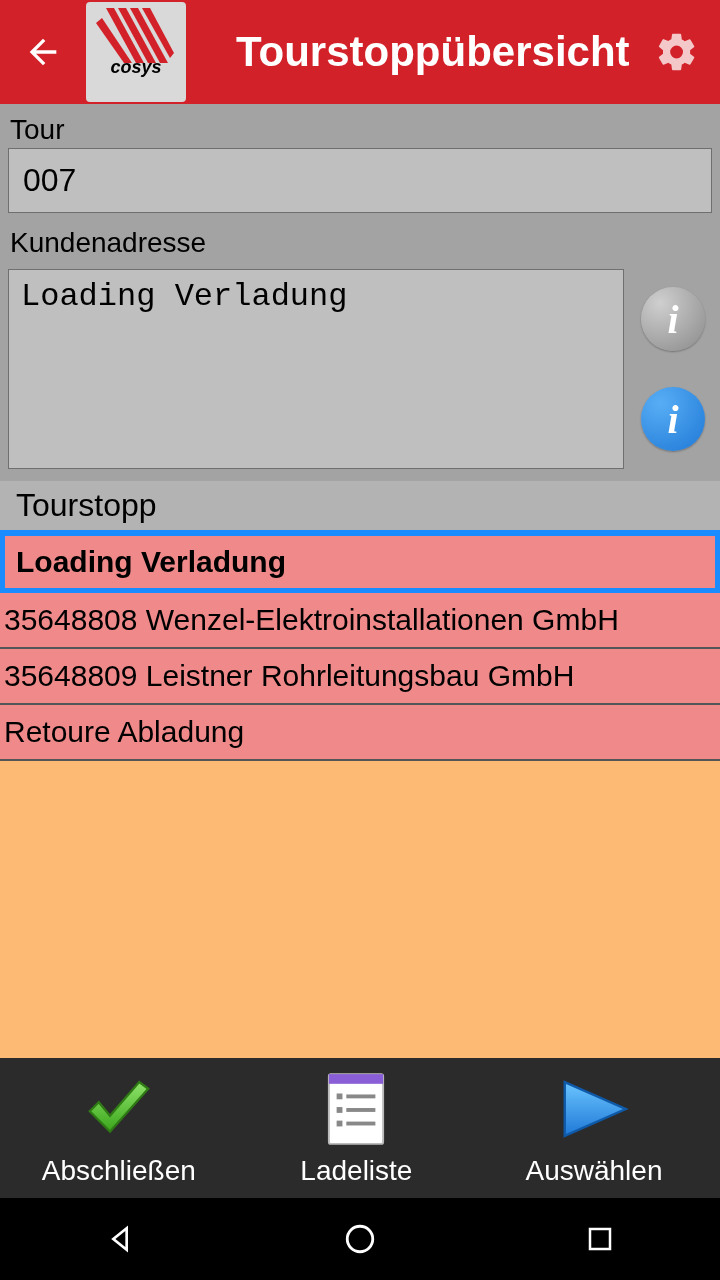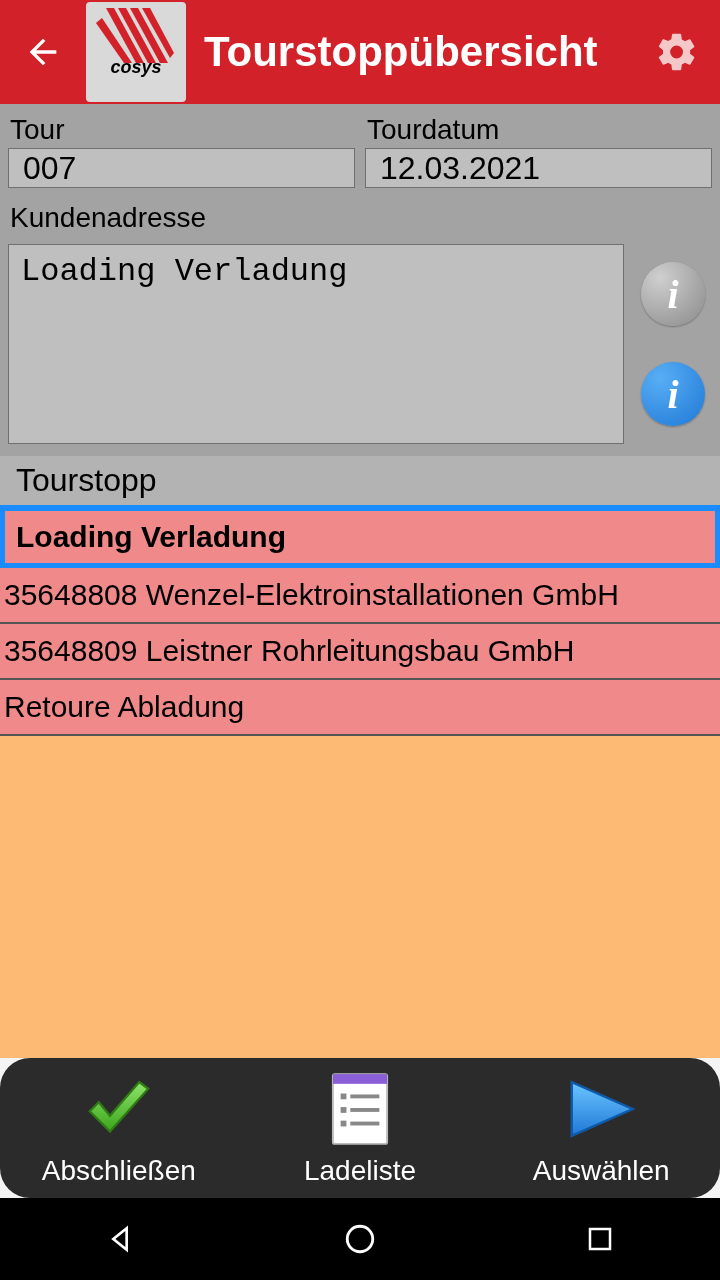--- a/index.html
+++ b/index.html
@@ -34,38 +34,39 @@
   }
   .logo-text {
     position: relative;
     font-size: 18px; font-weight: bold; color: #000;
     font-style: italic;
     padding-bottom: 24px;
   }
   .title {
     color: #fff; font-size: 42px; font-weight: bold;
     flex: 1;
+    margin-left: 32px;
   }
   .gear-btn {
     width: 50px; height: 50px;
     display: flex; align-items: center; justify-content: center;
     color: rgba(255,255,255,0.75);
   }
   .gear-btn svg { width: 44px; height: 44px; }
 
   
   .form {
     padding: 10px 8px 12px 8px;
     background: #a3a3a3;
   }
   .row2 { display: flex; gap: 10px; }
   .field { flex: 1; display: flex; flex-direction: column; }
   .field-label { font-size: 28px; color: #000; padding: 0 2px 2px 2px; }
   .field-input {
-    height: 40px;
+    height: 65px;
     background: #bfbfbf;
     border: 1px solid #6f6f6f;
     font-size: 32px;
     padding: 0 14px;
     display: flex; align-items: center;
     font-family: inherit;
   }
   .addr-row {
     display: flex; gap: 10px; margin-top: 8px;
   }
@@ -113,22 +114,21 @@
     border-bottom: none;
     padding: 14px 16px;
   }
 
   
   .bottombar {
     background: #2b2b2b;
     height: 140px;
     display: flex;
     align-items: center;
-    justify-content: space-between;
-    border-radius: 30px;
+    justify-content: flex-start;
   }
   .bb-item {
     display: flex; flex-direction: column; align-items: center; gap: 6px;
     color: #fff; font-size: 28px;
     width: 33%;
   }
   .bb-icon { width: 80px; height: 80px; display: flex; align-items: center; justify-content: center; }
 
   
   .navbar {
@@ -165,24 +165,20 @@
       <path fill="currentColor" d="M19.14,12.94a7.14,7.14,0,0,0,.05-.94,7.14,7.14,0,0,0-.05-.94l2.11-1.65a.5.5,0,0,0,.12-.64l-2-3.46a.5.5,0,0,0-.61-.22l-2.49,1a7,7,0,0,0-1.63-.94l-.38-2.65A.5.5,0,0,0,13.77,2H9.77a.5.5,0,0,0-.49.42L8.9,5.07a7,7,0,0,0-1.63.94l-2.49-1a.5.5,0,0,0-.61.22l-2,3.46a.5.5,0,0,0,.12.64L4.4,11.06a7.14,7.14,0,0,0-.05.94,7.14,7.14,0,0,0,.05.94L2.29,14.59a.5.5,0,0,0-.12.64l2,3.46a.5.5,0,0,0,.61.22l2.49-1a7,7,0,0,0,1.63.94l.38,2.65a.5.5,0,0,0,.49.42h4a.5.5,0,0,0,.49-.42l.38-2.65a7,7,0,0,0,1.63-.94l2.49,1a.5.5,0,0,0,.61-.22l2-3.46a.5.5,0,0,0-.12-.64ZM11.77,15.5A3.5,3.5,0,1,1,15.27,12,3.5,3.5,0,0,1,11.77,15.5Z"></path>
     </svg>
   </div>
 </div>
 
 <div class="form">
   <div class="row2">
     <div class="field">
       <div class="field-label">Tour</div>
       <div class="field-input">007</div>
-    </div>
-    <div class="field">
-      <div class="field-label">Tourdatum</div>
-      <div class="field-input">12.03.2021</div>
     </div>
   </div>
   <div class="field-label" style="margin-top:14px">Kundenadresse</div>
   <div class="addr-row">
     <div class="addr-box">Loading Verladung</div>
     <div class="addr-side">
       <div class="info-circle info-gray">i</div>
       <div class="info-circle info-blue">i</div>
     </div>
   </div>

